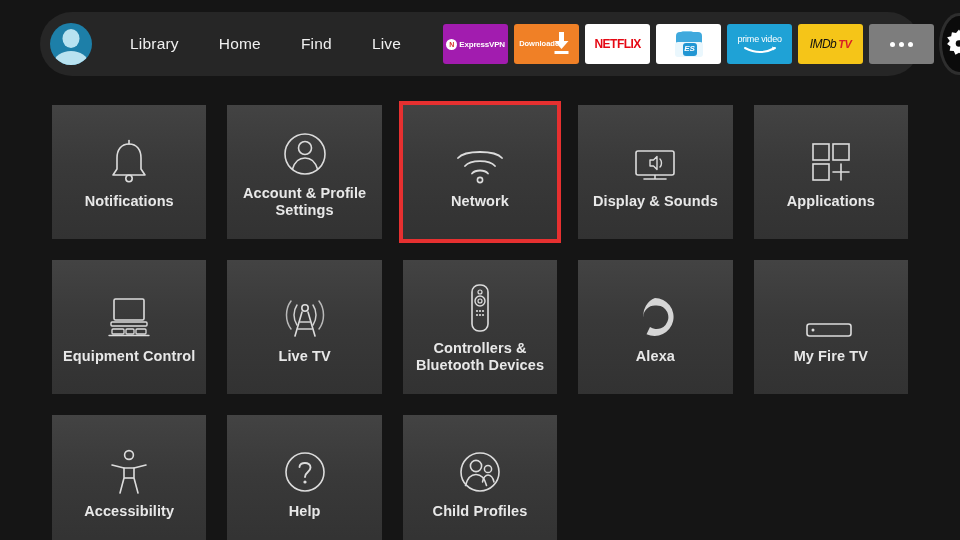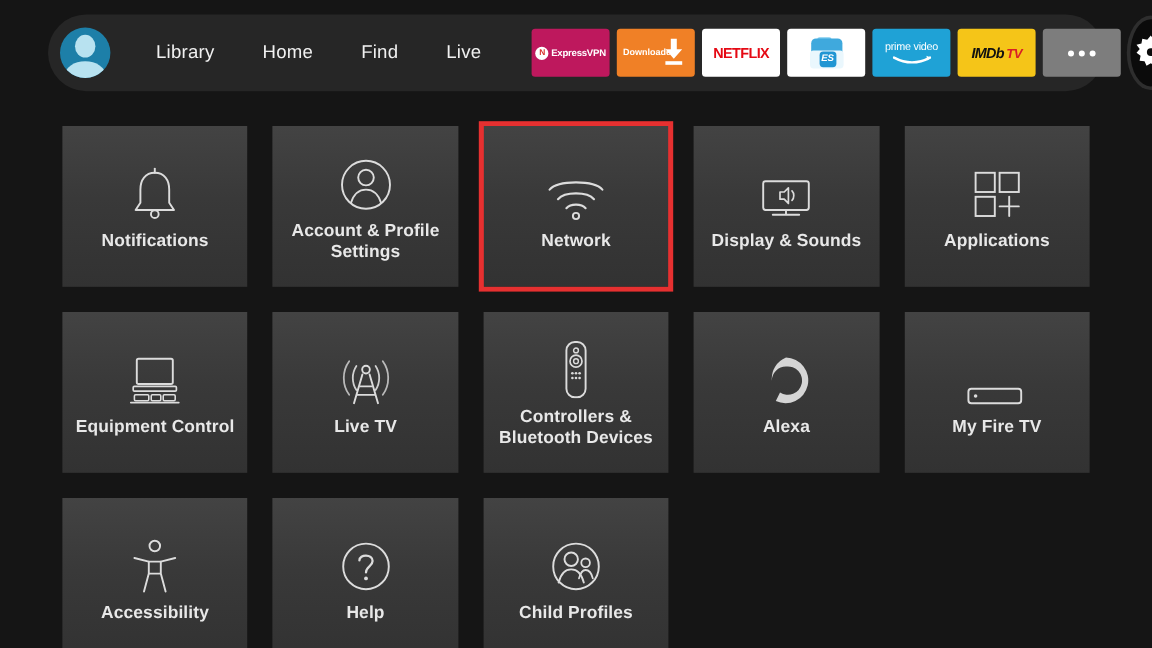--- a/index.html
+++ b/index.html
@@ -35,21 +35,21 @@
   .navlink {
     color:#f0f0f0; font-size:15.5px; padding:0 20px; letter-spacing:.2px;
     white-space:nowrap;
   }
   .apps { display:flex; align-items:center; gap:6px; margin-left:22px; }
   .app {
     width:65px; height:40px; border-radius:3px;
     display:flex; align-items:center; justify-content:center;
     position:relative; overflow:hidden;
   }
-  .app-expressvpn { background:#be185d;text-align:center; }
+  .app-expressvpn { background:#a21caf;text-align:center; }
   .evpn-row { display:flex; align-items:center; gap:2px; }
   .evpn-mark {
     width:11px; height:11px; border-radius:50%; background:#fff;
     display:flex; align-items:center; justify-content:center;
     font-size:7px; color:#d8322e; font-weight:bold; line-height:1;
   }
   .evpn-txt { color:#fff; font-size:8px; font-weight:bold; letter-spacing:-.2px; }
   .app-downloader { background:#f08026; }
   .dl-txt { color:#fff; font-size:7.5px; font-weight:bold; position:absolute; left:5px; top:15px; }
   .dl-arrow { position:absolute; right:9px; top:8px; width:17px; height:24px; }
@@ -72,21 +72,21 @@
   }
   .es-badge {
     position:absolute; left:8px; bottom:1px; width:14px; height:13px; border-radius:3px;
     background:#2196d3; color:#fff; font-size:8px; font-style:italic; font-weight:bold;
     display:flex; align-items:center; justify-content:center; line-height:1;
   }
   .app-prime { background:#1fa2d6; flex-direction:column; gap:1px; }
   .prime-txt { color:#fff; font-size:9px; letter-spacing:-.2px; }
   .app-imdb { background:#f5c518; }
   .imdb-wrap { display:flex; align-items:baseline; gap:2px; }
-  .imdb-txt { color:#111; font-size:12px; font-weight:bold; font-style:italic; letter-spacing:-.6px; }
+  .imdb-txt { color:#111; font-size:12px; font-weight:normal; font-style:italic; letter-spacing:-.6px; }
   .imdb-tv { color:#d81f26; font-size:11px; font-weight:bold; letter-spacing:-.4px;font-style:italic; }
   .app-more { background:#7d7d7d; }
   .dots { display:flex; gap:4px; }
   .dot { width:5px; height:5px; border-radius:50%; background:#fff; }
   .gear-btn {
     width:56px; height:56px; border-radius:50%; background:#0b0b0b;
     display:flex; align-items:center; justify-content:center;
     margin-left:8px; box-shadow:0 0 0 3px #2e2e2e;
   }
 

